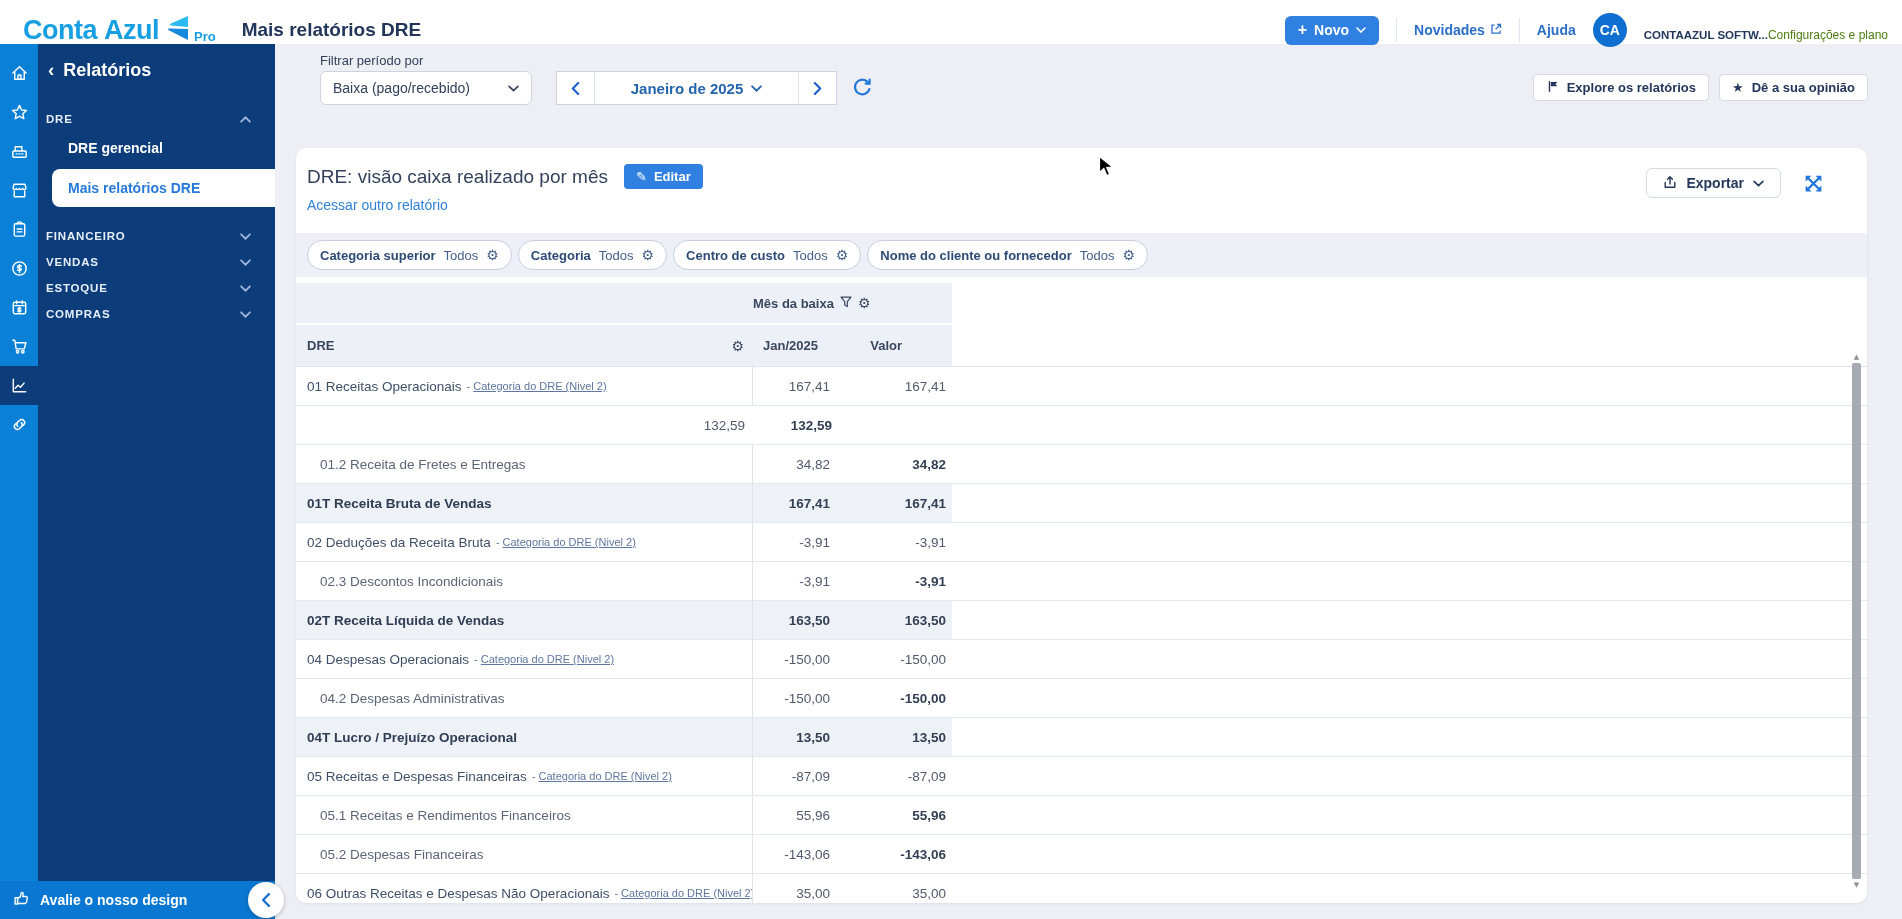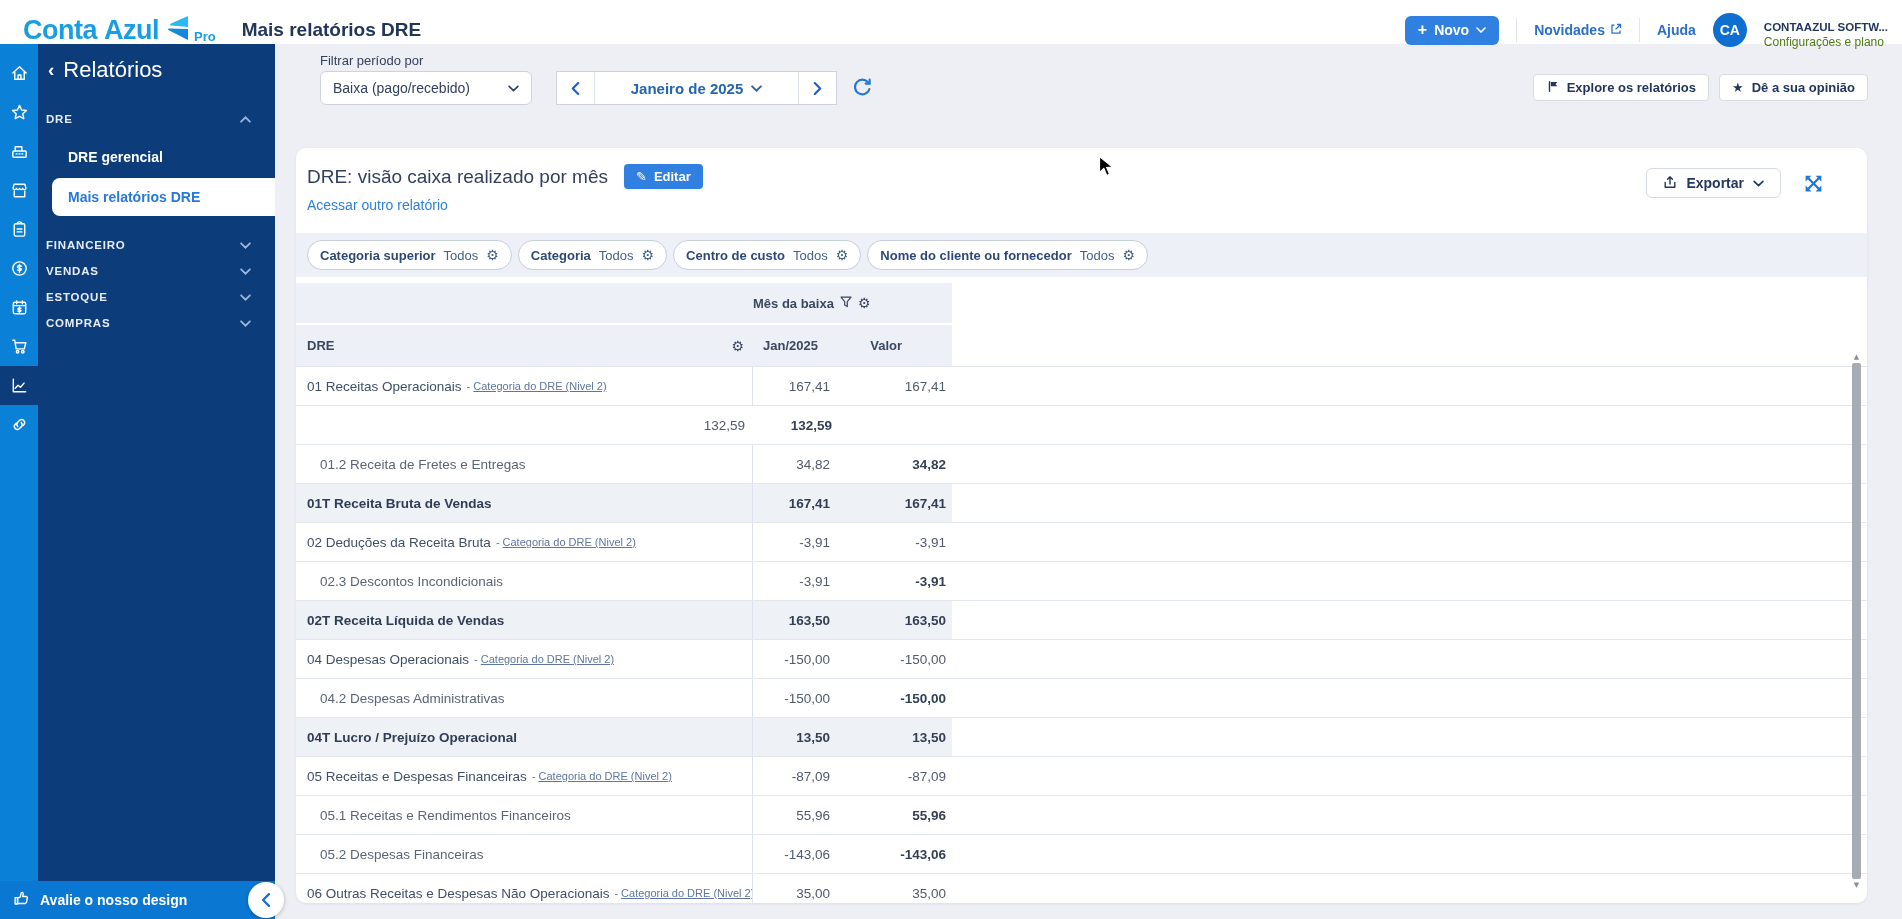--- a/index.html
+++ b/index.html
@@ -13,38 +13,38 @@
   .brand .word { font-size:27px; font-weight:800; color:#189fe2; letter-spacing:-0.5px; }
   .brand .word + .word { margin-left:7px; }
   .brand .mark { margin-left:6px; }
   .brand .pro { font-size:13px; font-weight:700; color:#189fe2; margin-left:4px; margin-top:12px; }
   .page-title { font-size:19px; font-weight:700; color:#22365b; margin-left:26px; }
   .top-right { margin-left:auto; display:flex; align-items:center; gap:17px; }
   .btn-novo { display:flex; align-items:center; gap:7px; background:#2f80e0; color:#fff; font-size:14px; font-weight:700; height:29px; padding:0 13px; border:none; border-radius:6px; cursor:pointer; }
   .vdiv { width:1px; height:24px; background:#e1e5ec; }
   .toplink { display:flex; align-items:center; gap:5px; color:#2a6fc9; font-size:14px; font-weight:700; text-decoration:none; cursor:pointer; }
   .avatar { width:34px; height:34px; border-radius:50%; background:#0e6fd0; color:#fff; font-size:14px; font-weight:700; display:flex; align-items:center; justify-content:center; }
-  .account { display:flex; flex-direction:column; line-height:1.25;margin-top:10px; }
+  .account { display:flex; line-height:1.25;margin-top:10px; }
   .account .name { font-size:11.5px; font-weight:700; color:#22365b; }
   .account .cfg { font-size:12px; color:#4d7c0f; cursor:pointer; }
 
   
   .sidebar { position:absolute; left:0; top:44px; bottom:0; width:275px; z-index:20; }
   .rail { position:absolute; left:0; top:0; bottom:38px; width:38px; background:#0a80d7; padding-top:10px; display:flex; flex-direction:column; align-items:stretch; }
   .rail-cell { height:39px; display:flex; align-items:center; justify-content:center; cursor:pointer; }
   .rail-cell.active { background:#0c3c7a; }
   .rail svg { stroke:#ffffff; fill:none; stroke-width:1.5; stroke-linecap:round; stroke-linejoin:round; }
   .panel { position:absolute; left:38px; right:0; top:0; bottom:38px; background:#0c3c7a; padding-top:14px; color:#fff; }
   .back-row { display:flex; align-items:center; gap:9px; padding-left:10px; height:24px; cursor:pointer; margin-bottom:24px; }
   .back-chev { font-size:19px; font-weight:700; color:#fff; line-height:1; margin-top:-2px; }
-  .back-title { font-size:22px; font-weight:400; }
+  .back-title { font-size:18px; font-weight:700; }
   .sec-row { display:flex; align-items:center; justify-content:space-between; padding:0 24px 0 8px; height:26px; cursor:pointer; }
   .sec-label { font-size:11.5px; font-weight:700; letter-spacing:.8px; color:#e6edf9; }
   .chev svg { display:block; }
-  .sub-item { padding-left:30px; height:32px; display:flex; align-items:center; font-size:14px; font-weight:700; color:#ffffff; cursor:pointer; margin-top:9px; }
+  .sub-item { padding-left:30px; height:32px; display:flex; align-items:center; font-size:14px; font-weight:700; color:#ffffff; cursor:pointer; margin-top:0; }
   .active-pill { margin:5px 0 8px 14px; height:38px; background:#ffffff; border-radius:8px 0 0 8px; display:flex; align-items:center; padding-left:16px; font-size:14px; font-weight:700; color:#2779d9; cursor:pointer; }
   .collapsed-list { margin-top:16px; display:flex; flex-direction:column; }
   .side-footer { position:absolute; left:0; bottom:0; width:275px; height:38px; background:#0a78d2; display:flex; align-items:center; gap:10px; padding-left:13px; color:#fff; font-size:14px; font-weight:700; cursor:pointer; }
   .collapse-circle { position:absolute; left:248px; bottom:1px; width:36px; height:36px; border-radius:50%; background:#fff; box-shadow:0 1px 4px rgba(0,0,0,.25); display:flex; align-items:center; justify-content:center; cursor:pointer; z-index:25; }
 
   
   .main { position:absolute; left:275px; top:44px; right:0; bottom:0; background:#edeff4; }
   .filter-label { position:absolute; left:45px; top:9px; font-size:13px; color:#33415c; }
   .select-box { position:absolute; left:45px; top:27px; width:212px; height:34px; background:#fff; border:1px solid #ccd3de; border-radius:6px; display:flex; align-items:center; justify-content:space-between; padding:0 12px; font-size:14px; color:#33415c; cursor:pointer; }
   .datenav { position:absolute; left:281px; top:27px; height:34px; display:flex; background:#fff; border:1px solid #ccd3de; border-radius:0; overflow:hidden; }

